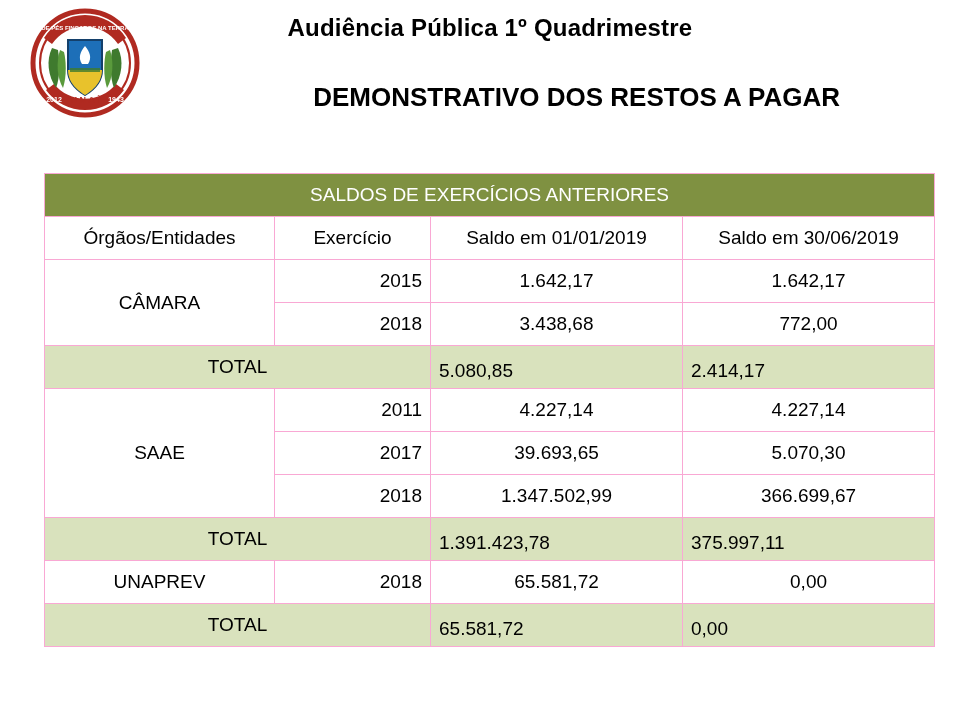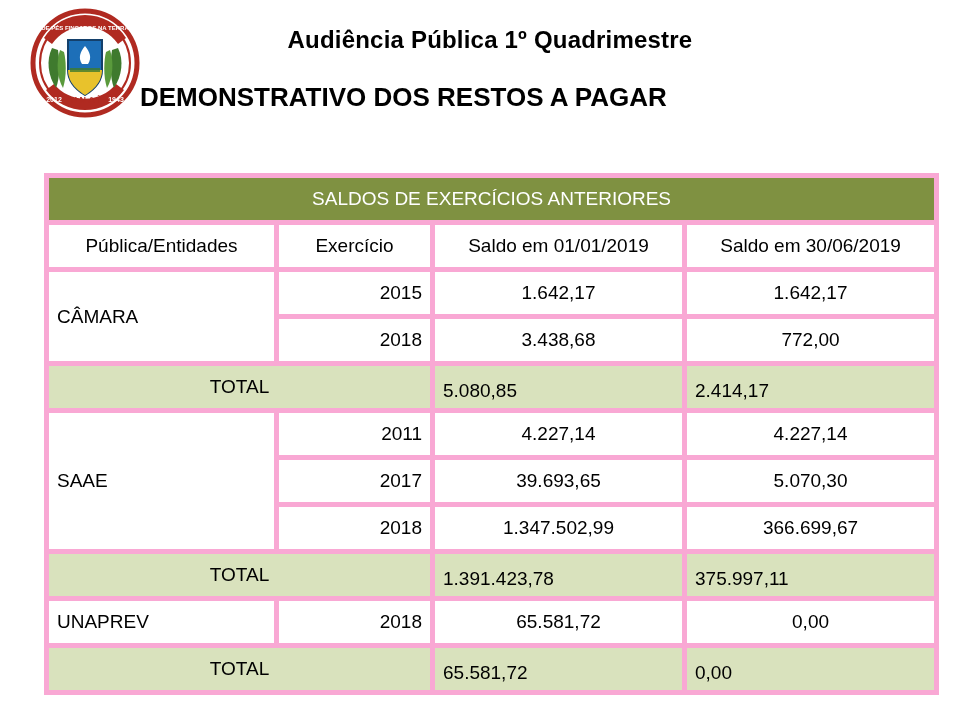--- a/index.html
+++ b/index.html
@@ -25,53 +25,53 @@
     left: 30px;
     top: 8px;
     width: 110px;
     height: 110px;
   }
 
   
   .title-main {
     position: absolute;
     left: 140px;
-    top: 26px;
+    top: 14px;
     width: 700px;
     text-align: center;
     font-size: 24px;
     font-weight: bold;
     color: #000000;
     letter-spacing: 0.2px;
   }
   .title-sub {
     position: absolute;
     left: 140px;
     top: 82px;
     width: 700px;
-    text-align: left;
+    text-align: right;
     font-size: 26px;
     font-weight: bold;
     color: #000000;
   }
 
   
   .table-wrap {
     position: absolute;
     left: 44px;
     top: 173px;
     width: 890px;
   }
   table.demo {
     border-collapse: collapse;
     width: 890px;
     table-layout: fixed;
   }
   table.demo td {
-    border: 5px solid #f9a8d4;
+    border: 1px solid #f9a8d4;
     font-size: 19px;
     color: #000000;
     padding: 6px 8px;
     height: 30px;
     vertical-align: middle;
     background: #ffffff;
   }
   .col1 { width: 230px; }
   .col2 { width: 156px; }
   .col3 { width: 252px; }
@@ -83,20 +83,21 @@
     text-align: center;
     font-size: 20px;
     height: 38px;
   }
   .sub-hdr td {
     text-align: center;
     font-size: 20px;
     background: #ffffff;
   }
   .entity {
+    text-align: center;
     font-size: 20px;
   }
   .num {
     text-align: center;
     font-size: 20px;
   }
   .yr {
     text-align: right;
     font-size: 20px;
     margin-left: 48px;
@@ -164,21 +165,21 @@
         <col class="col1">
           <col class="col2">
           <col class="col3">
           <col class="col4">
       </colgroup>
       <tbody>
         <tr>
           <td class="hdr-band" colspan="4">SALDOS DE EXERCÍCIOS ANTERIORES</td>
         </tr>
         <tr class="sub-hdr">
-          <td>Pública/Entidades</td>
+          <td>Órgãos/Entidades</td>
           <td>Exercício</td>
           <td>Saldo em 01/01/2019</td>
           <td>Saldo em 30/06/2019</td>
         </tr>
 
         <tr>
           <td class="entity" rowspan="2">CÂMARA</td>
           <td class="yr">2015</td>
           <td class="num">1.642,17</td>
           <td class="num">1.642,17</td>

